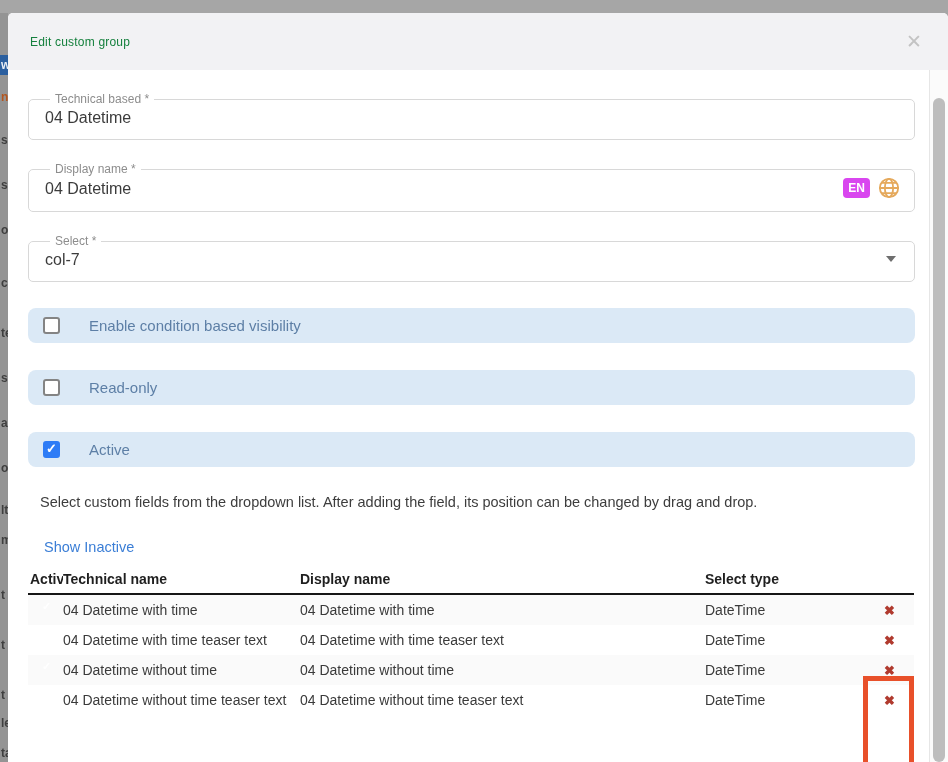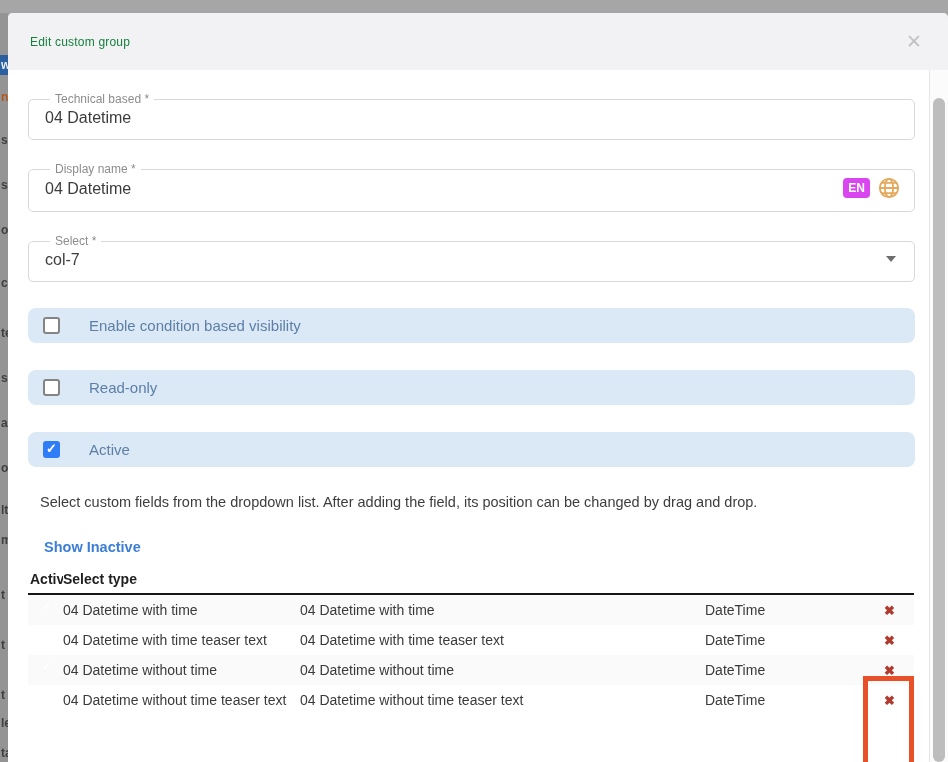--- a/index.html
+++ b/index.html
@@ -82,21 +82,21 @@
   }
   .checkbox.checked { border-color: #2e7cf6; background: #2e7cf6; }
   .checkbox.checked::after {
     content: "\2713"; position: absolute; left: 1px; top: -2px;
     color: #ffffff; font-size: 13px; font-weight: bold;
   }
 
   .helper-text { margin: 22px 0 12px 12px; font-size: 14.5px; color: #3d3d3d; }
   .show-inactive {
     display: inline-block; margin: 17px 0 0 16px;
-    font-size: 14.5px; font-weight: bold; color: #3b7ed6; cursor: pointer;
+    font-size: 14.5px; font-weight: normal; color: #3b7ed6; cursor: pointer;
   }
 
   
   .ftable { margin-top: 15px; width: 886px; font-size: 14px; }
   .trow {
     display: grid; grid-template-columns: 35px 237px 405px 160px 49px;
     align-items: center;
   }
   .trow.thead {
     font-weight: bold; color: #1f1f1f; padding-bottom: 6px;
@@ -211,20 +211,22 @@
         </div>
       </div>
 
     <div class="helper-text">Select custom fields from the dropdown list. After adding the field, its position can be changed by drag and drop.</div>
 
     <div class="show-inactive">Show Inactive</div>
 
     <div class="ftable" id="ftable">
         <div class="trow thead">
           <span class="cell c-active">Active</span>
+          <span class="cell c-tech">Technical name</span>
+          <span class="cell c-display">Display name</span>
           <span class="cell c-input">Select type</span>
           <span></span>
         </div>
         <div class="trow tdata">
           <span class="cell c-active"><span class="tcb"></span></span>
           <span class="cell c-tech">04 Datetime with time</span>
           <span class="cell c-display">04 Datetime with time</span>
           <span class="cell c-input">DateTime</span>
           <span class="remove-x">✖</span>
         </div>

